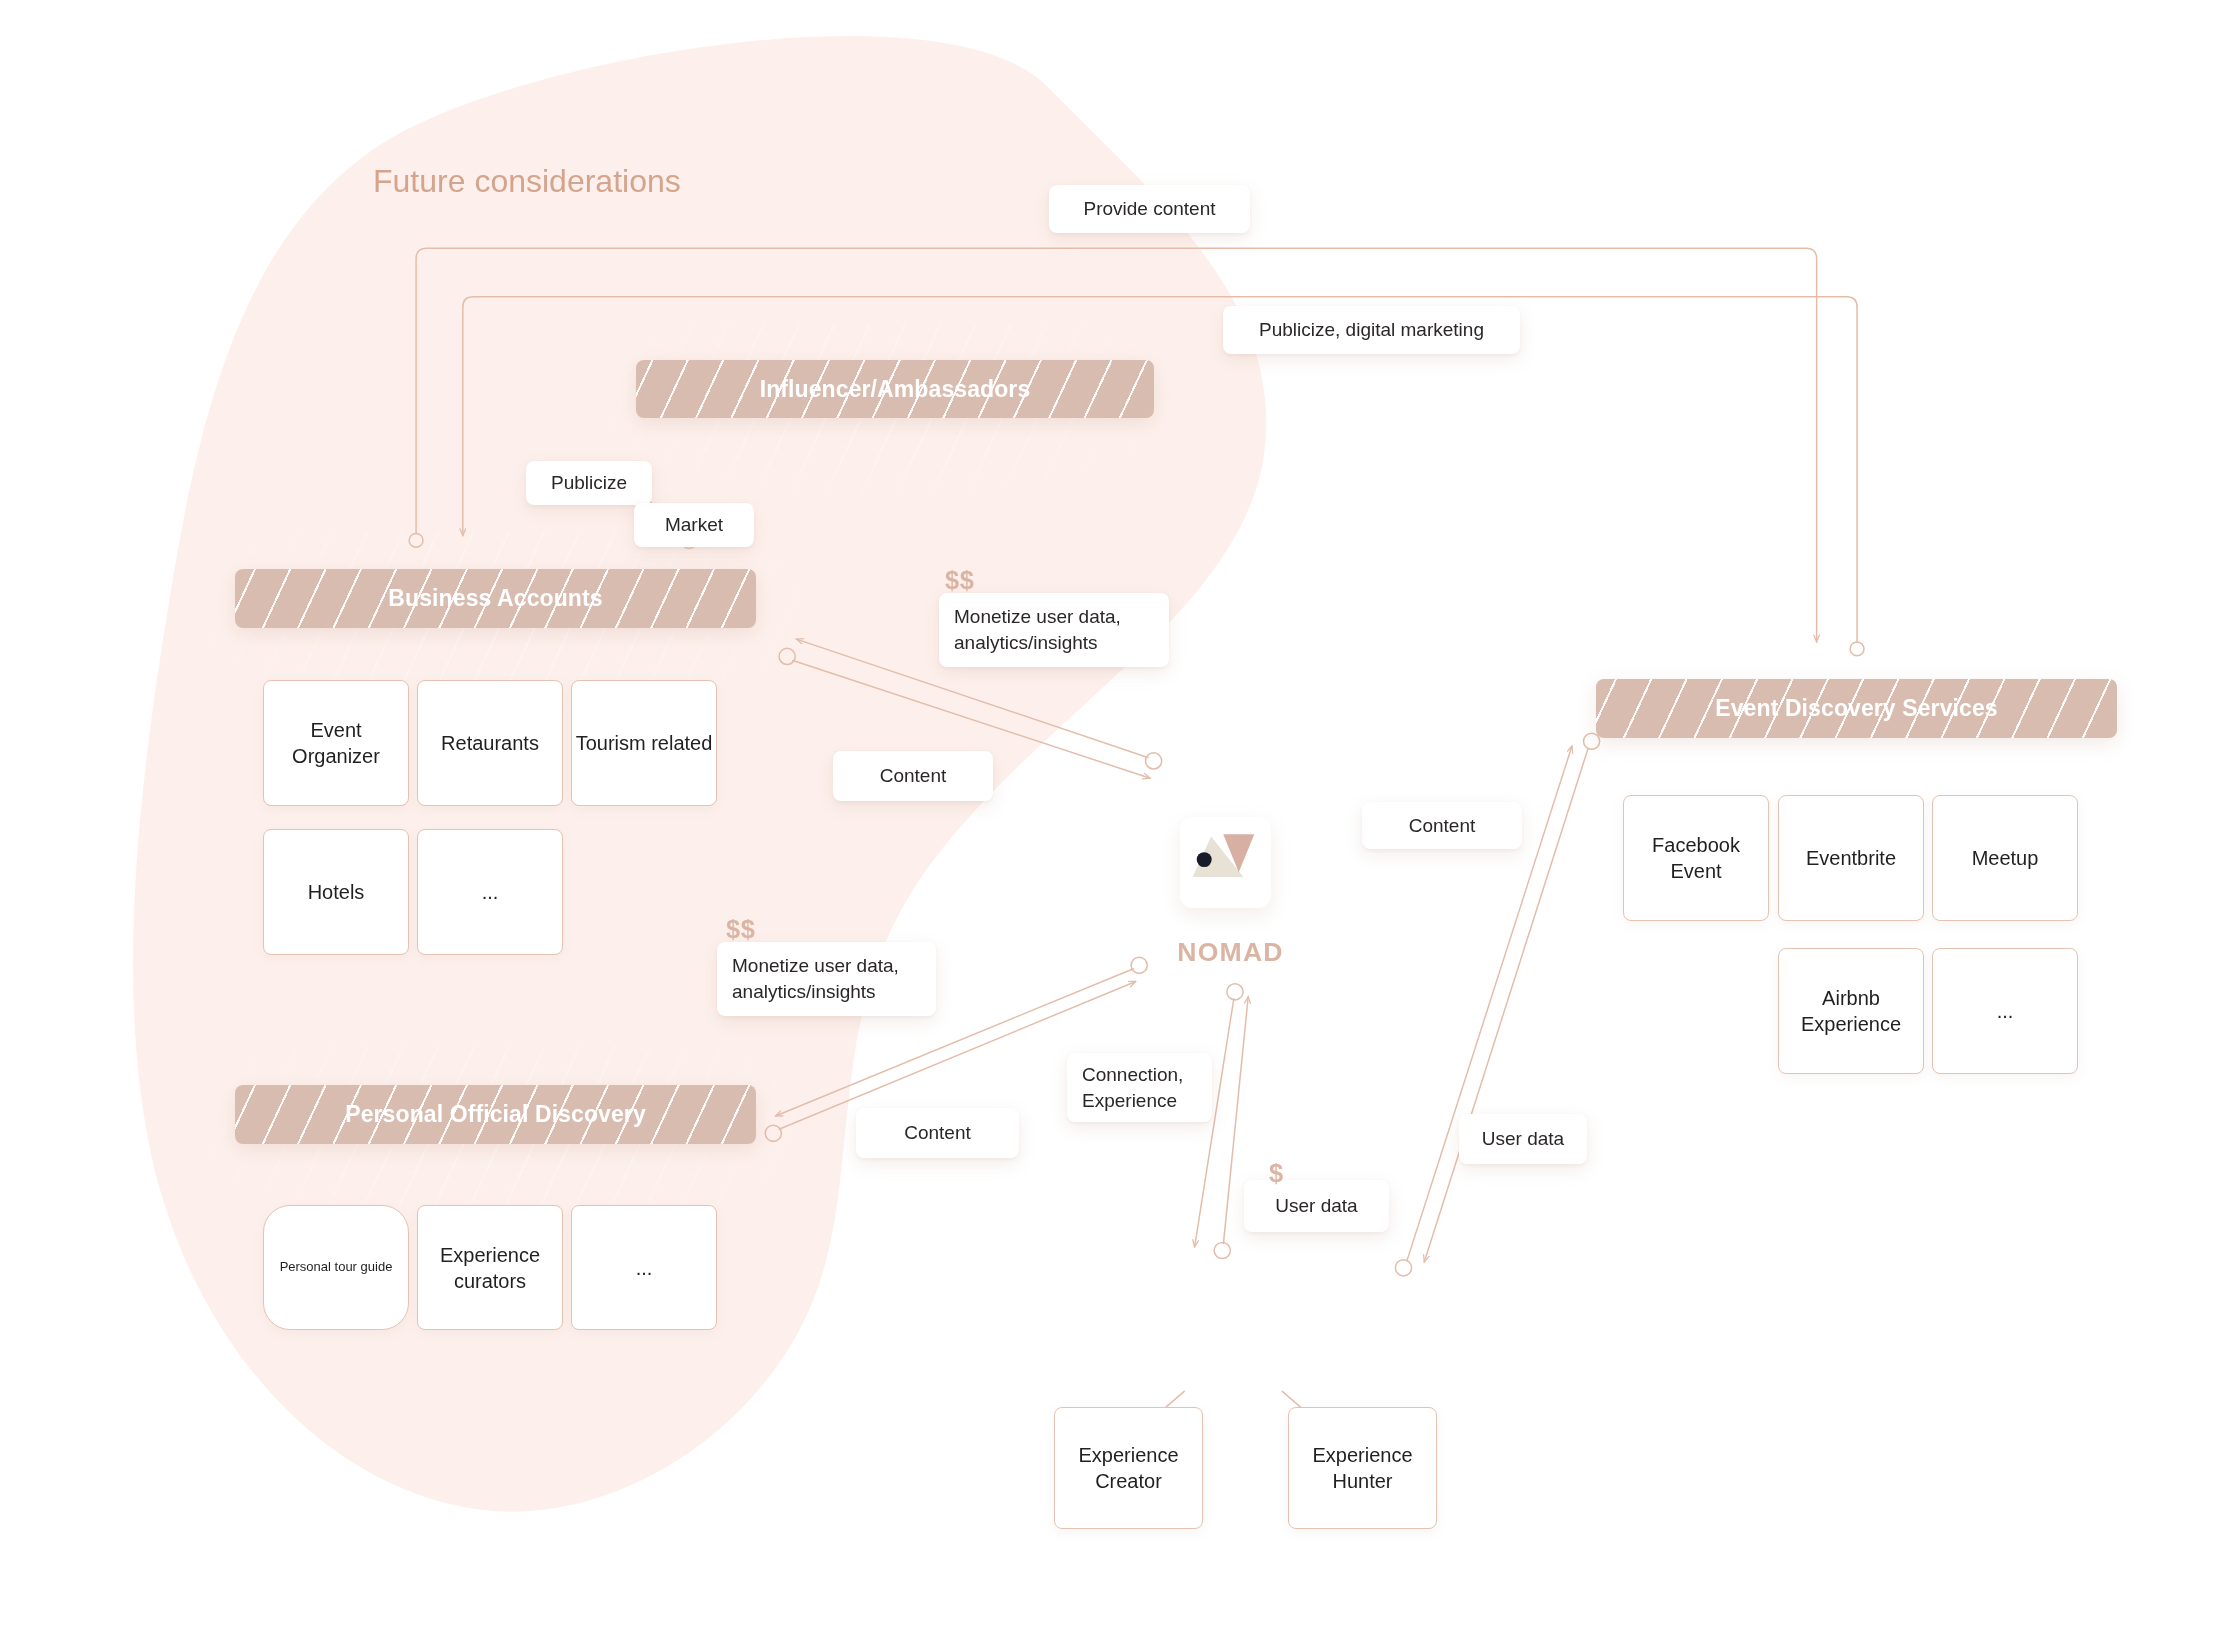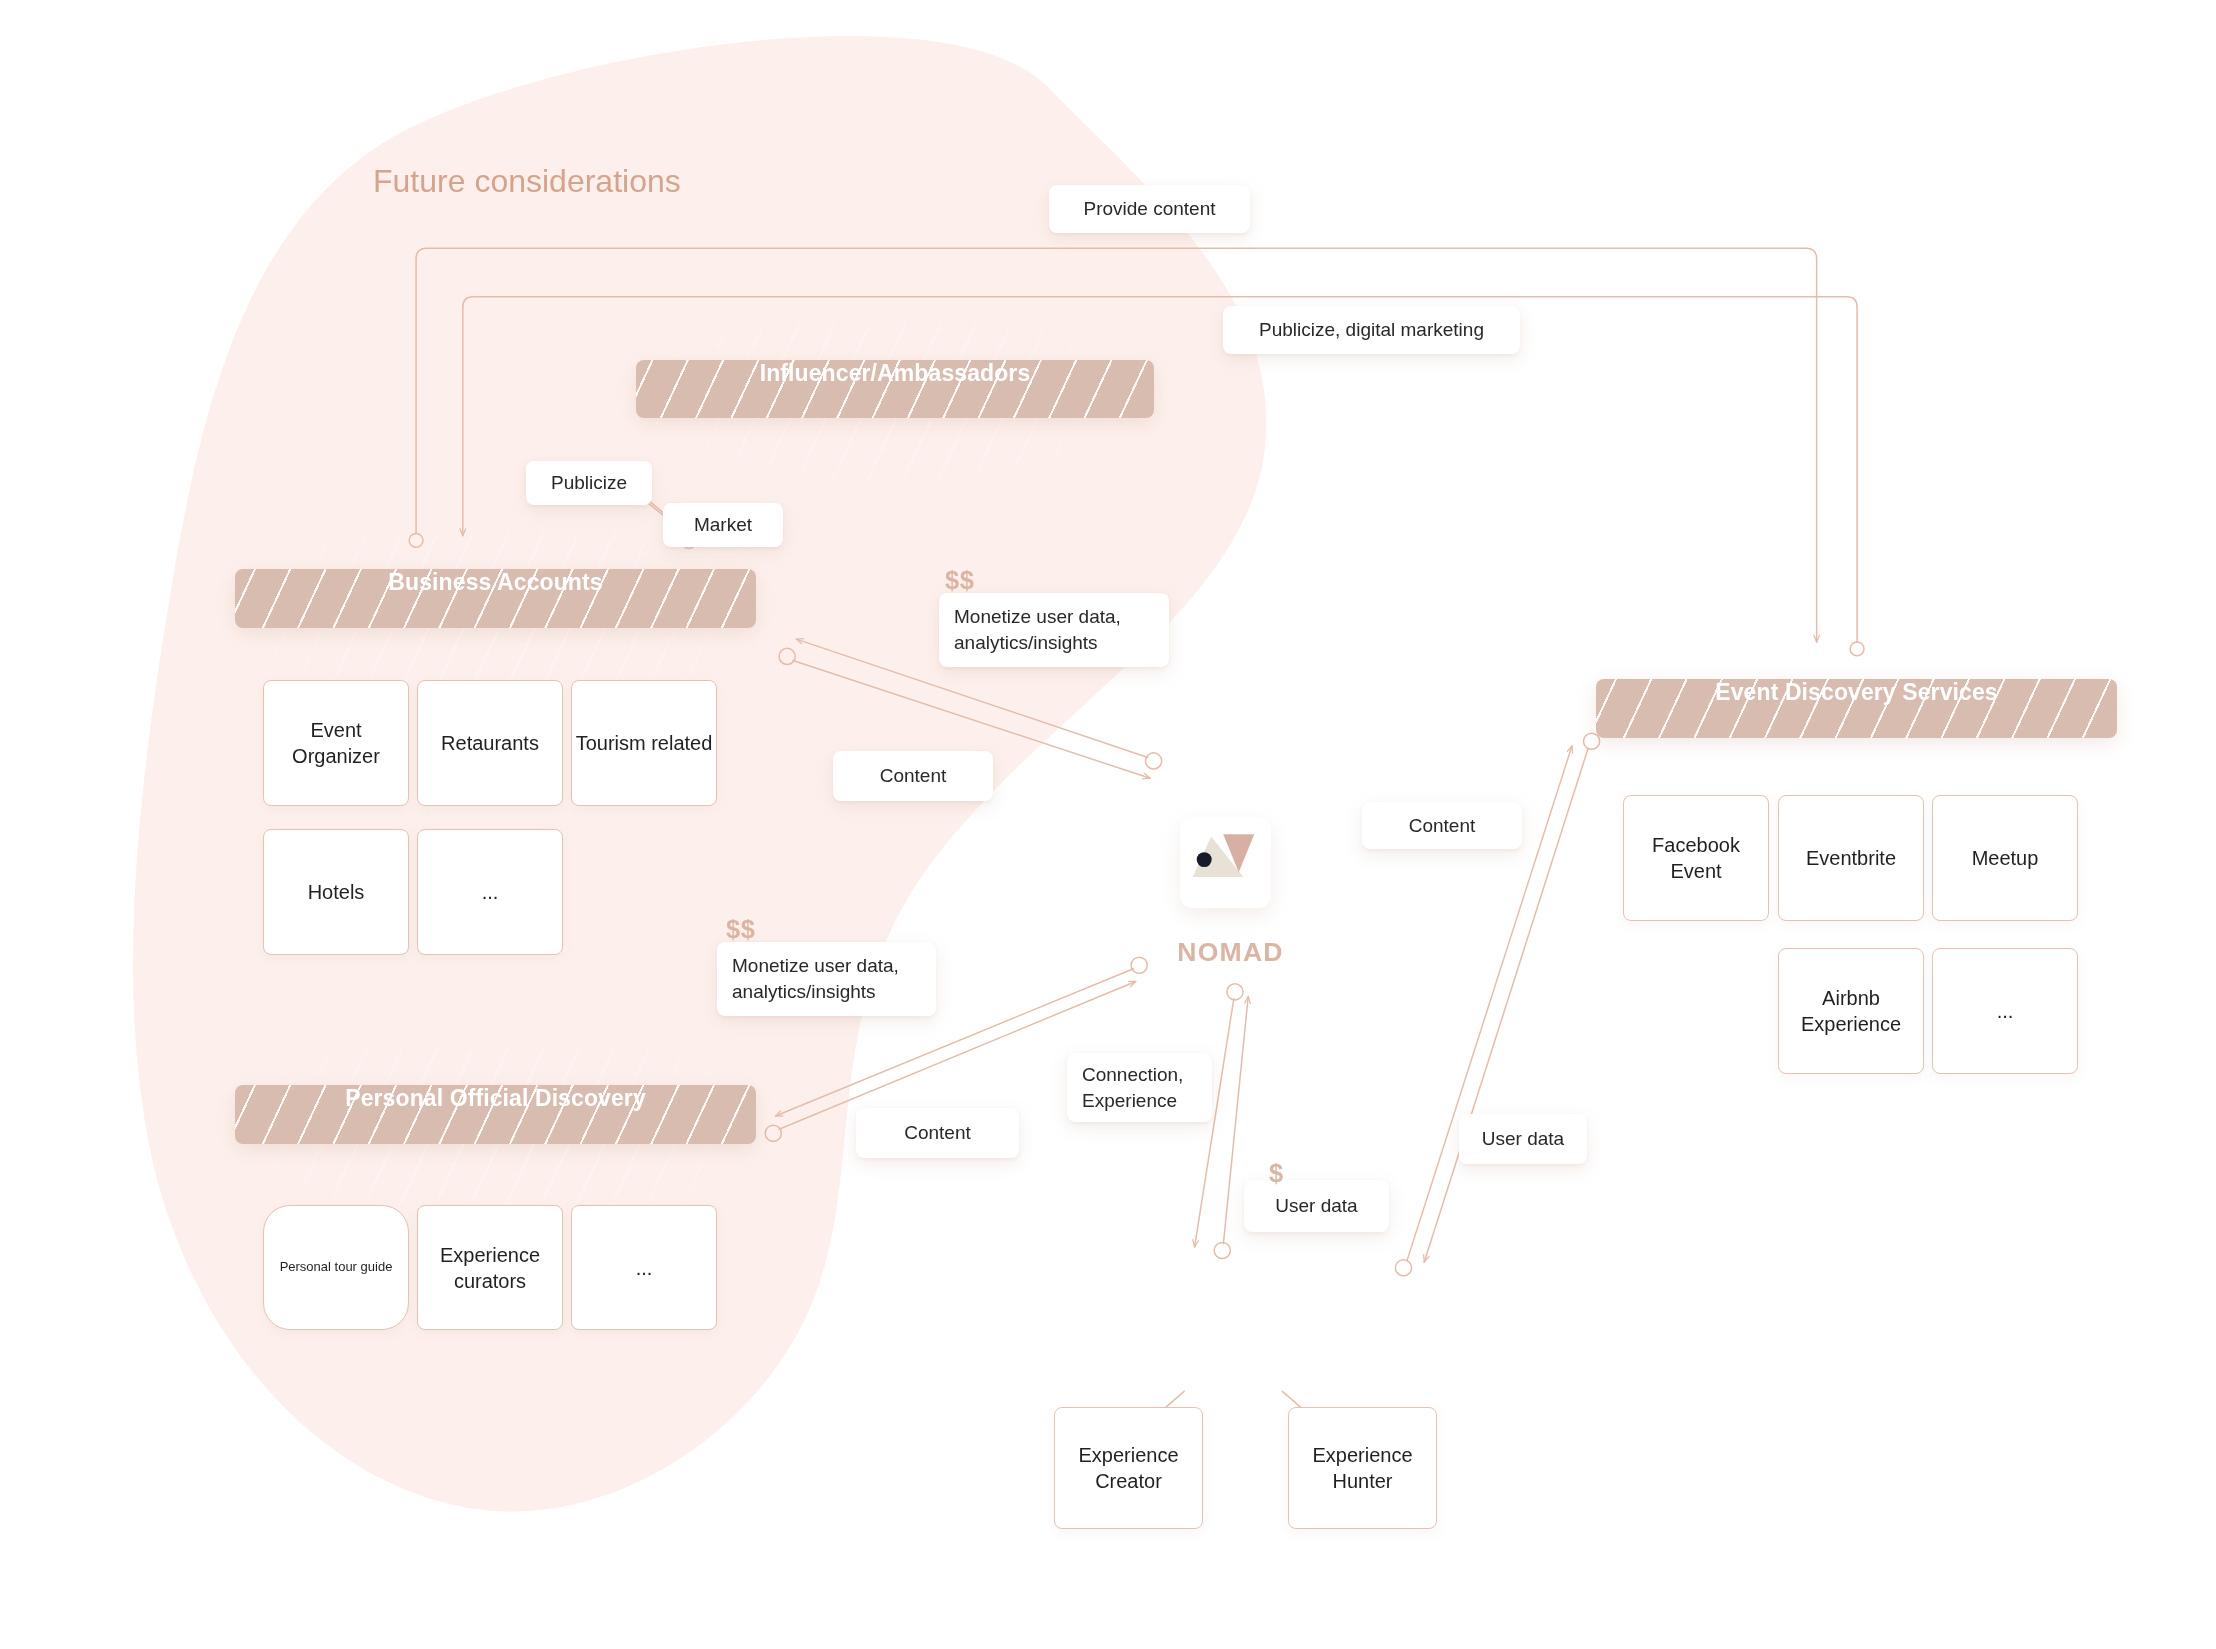--- a/index.html
+++ b/index.html
@@ -26,21 +26,21 @@
     height: 1650px;
   }
   #bg-svg { z-index: 0; }
   #edges-svg { z-index: 2; }
 
   
   .group-header {
     position: absolute;
     z-index: 3;
     display: flex;
-    align-items: flex-start;
+    align-items: center;
     justify-content: center;
     border-radius: 8px;
     background-color: #d8bcb0;
     background-image: repeating-linear-gradient(
         -65deg,
         rgba(255,255,255,0) 0px,
         rgba(255,255,255,0) 30px,
         rgba(255,255,255,0.92) 30px,
         rgba(255,255,255,0.92) 32px
     );
@@ -285,21 +285,21 @@
   </div>
 
   <div class="chip" style="left:1196px; top:306px; width:297px; height:48px; font-size:19px;margin-left:27px;">
     <span>Publicize, digital marketing</span>
   </div>
 
   <div class="chip" style="left:526px; top:461px; width:126px; height:44px; font-size:19px;">
     <span>Publicize</span>
   </div>
 
-  <div class="chip" style="left:663px; top:503px; width:120px; height:44px; font-size:19px;">
+  <div class="chip" style="left:634px; top:503px; width:120px; height:44px; font-size:19px;">
     <span>Market</span>
   </div>
 
   <div class="money" style="left:945px; top:566px; font-size:25.4px;">$$</div>
   <div class="chip left" style="left:939px; top:593px; width:230px; height:74px; font-size:19px;">
     <span>Monetize user data, analytics/insights</span>
   </div>
 
   <div class="chip" style="left:833px; top:751px; width:160px; height:50px; font-size:19px;">
     <span>Content</span>

